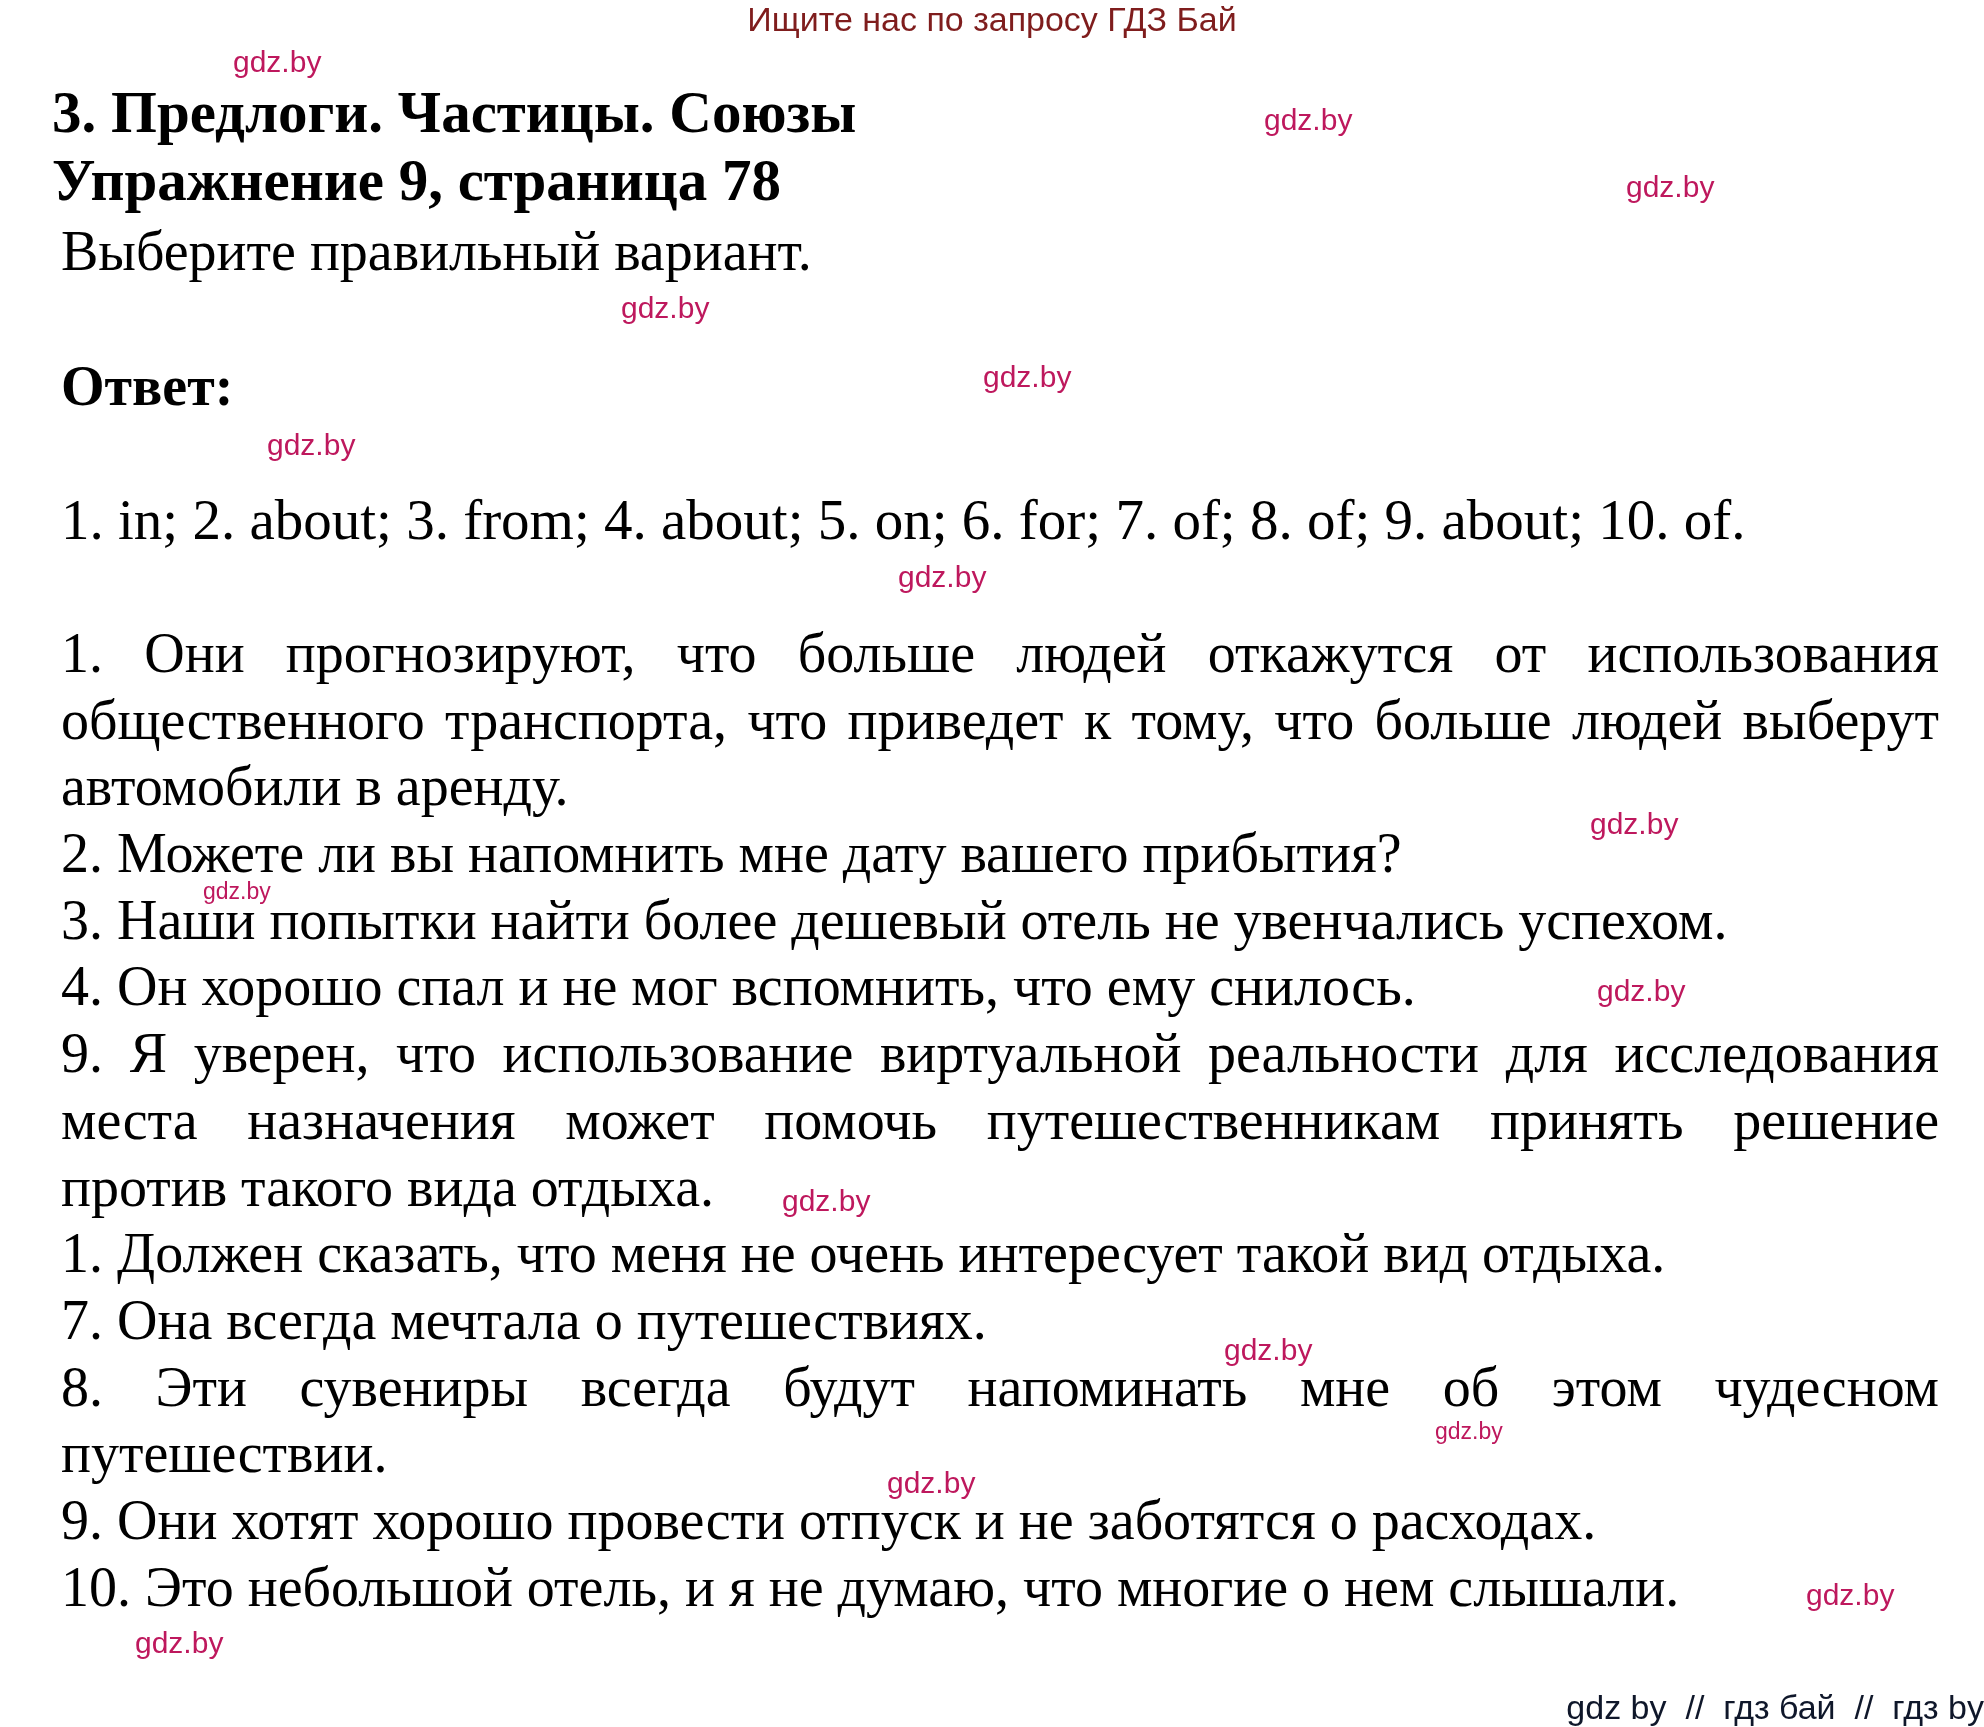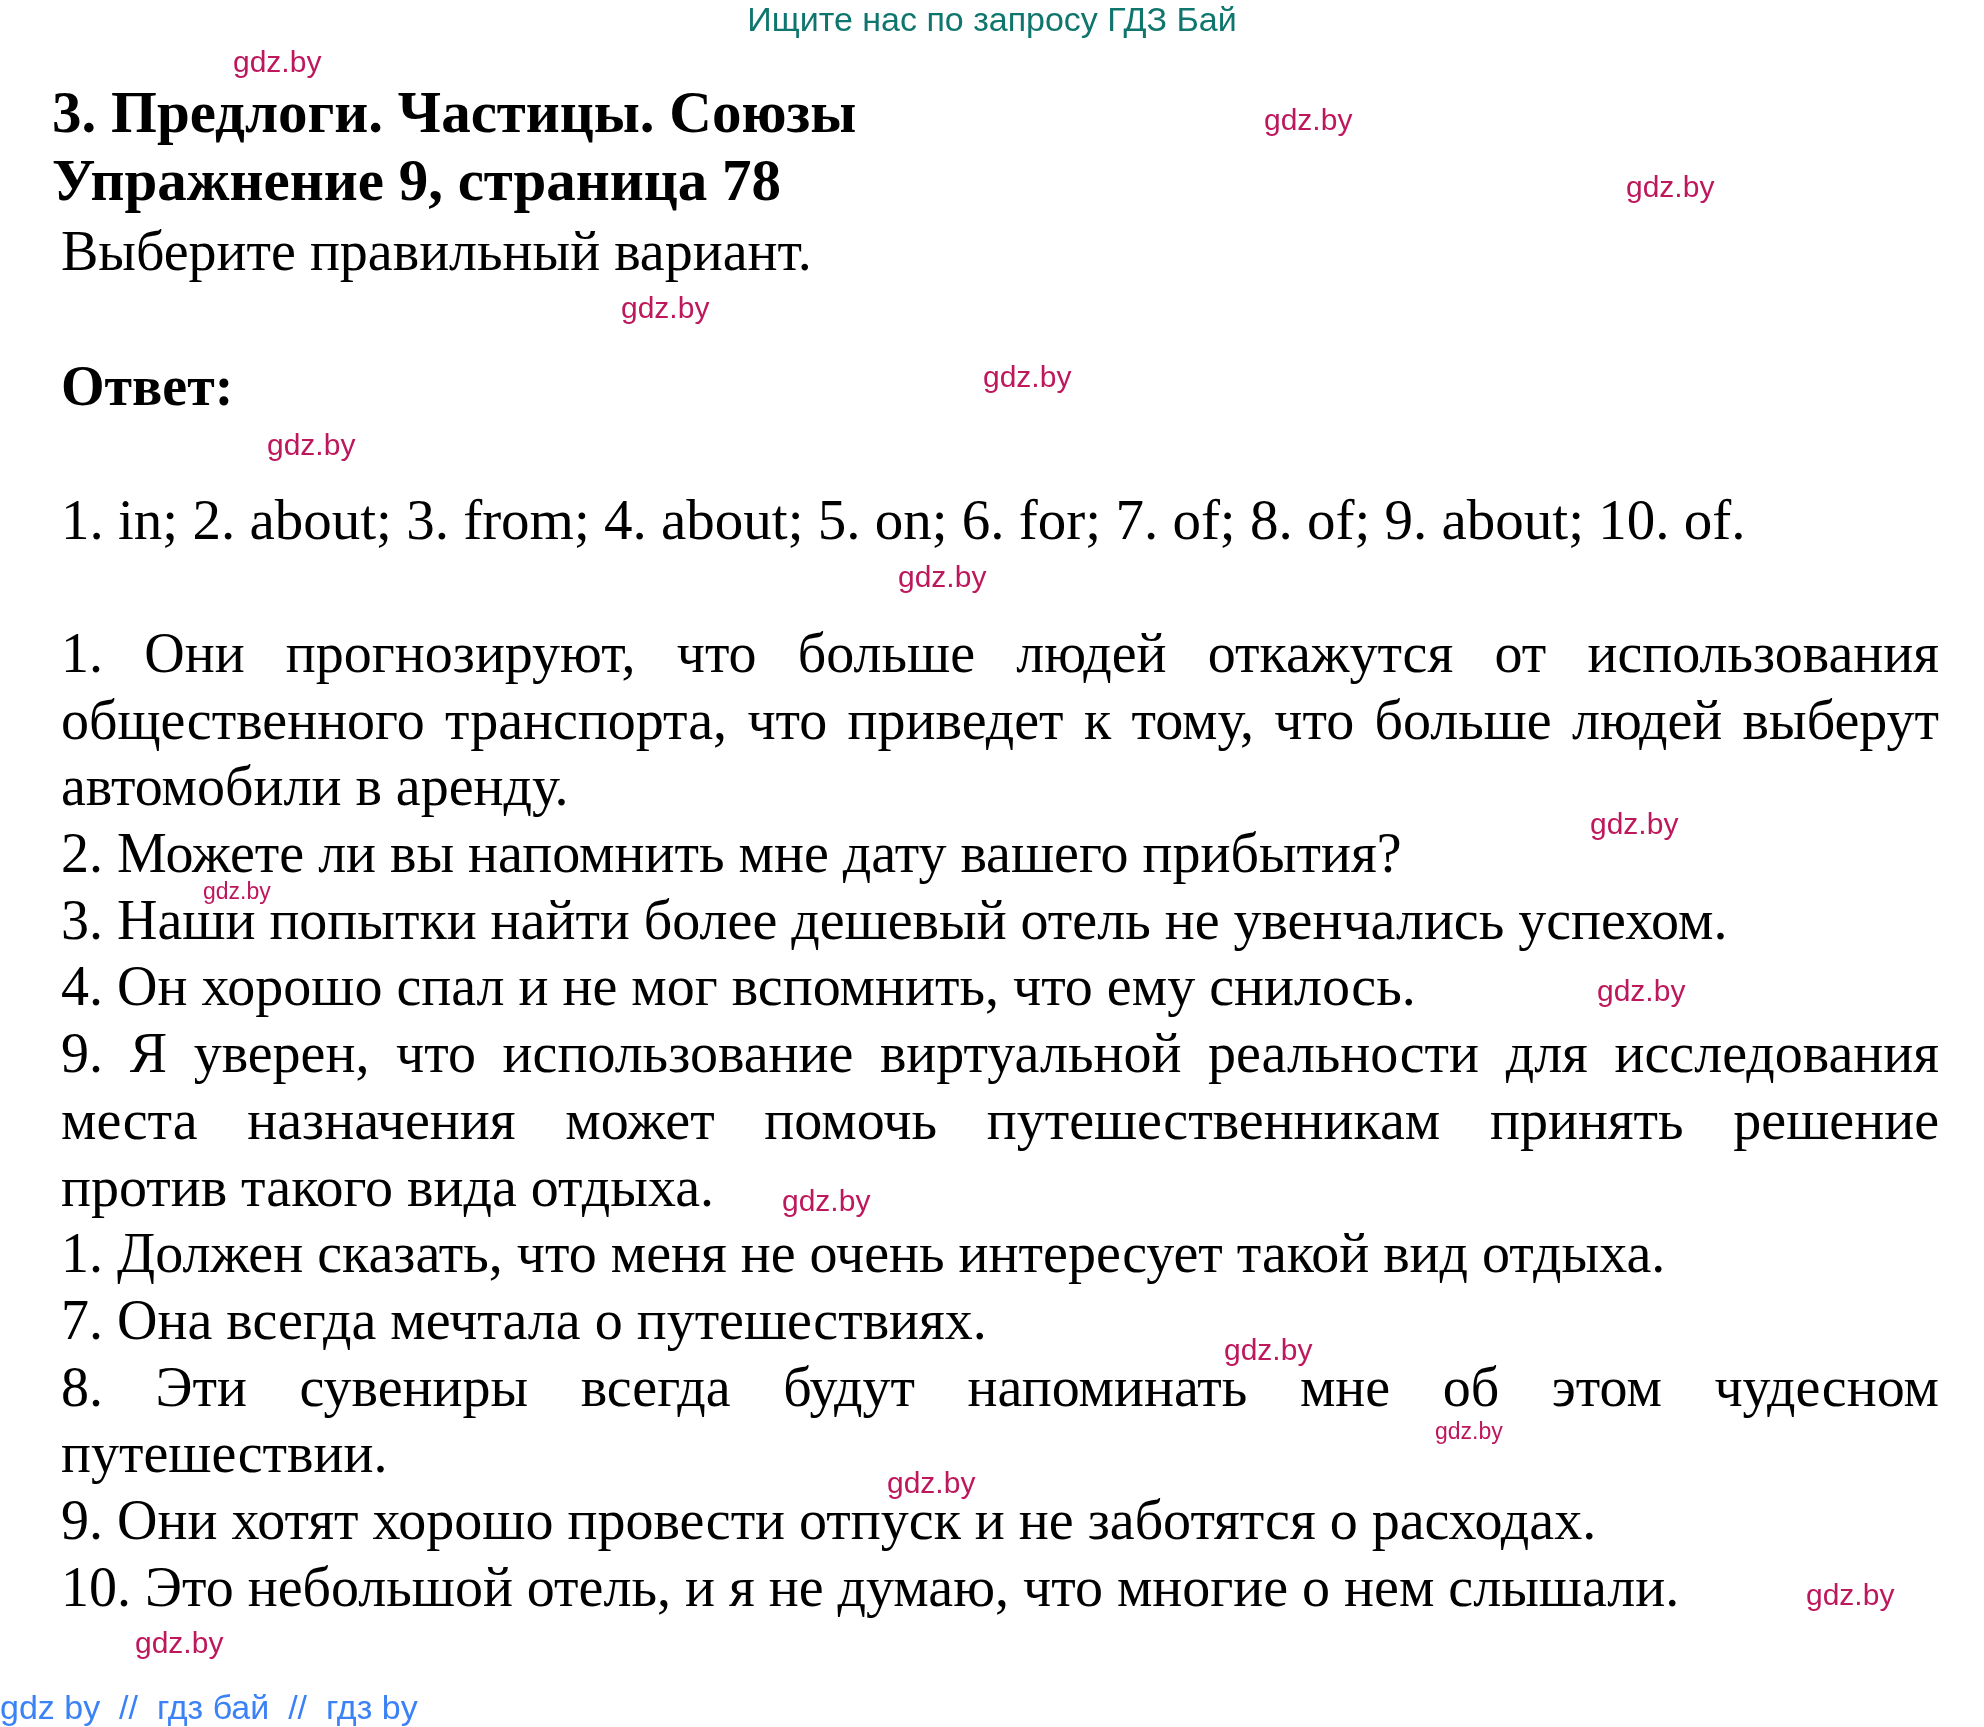--- a/index.html
+++ b/index.html
@@ -1,19 +1,19 @@
 <!DOCTYPE html>
 <html><head>
 <meta charset="utf-8">
 <style>
   html, body { margin: 0; padding: 0; background: #ffffff; }
   body { width: 1984px; height: 1727px; position: relative; overflow: hidden; }
   .banner {
     position: absolute; left: 0; top: 0; width: 1984px; height: 44px;
-    text-align: center; color: #0f766e;
+    text-align: center; color: #7f1d1d;
     font-family: "Liberation Sans", sans-serif; font-size: 34px; line-height: 38px;
     letter-spacing: 0px;
   }
   .serif { font-family: "Liberation Serif", serif; color: #000; }
   .title {
     position: absolute; left: 52px; font-weight: bold; font-size: 59px; line-height: 68px;
     white-space: nowrap;
   }
   .plain { position: absolute; left: 61px; font-size: 56px; line-height: 67px; white-space: nowrap; }
   .answer-line { position: absolute; left: 61px; font-size: 57px; line-height: 67px; white-space: nowrap; }
@@ -22,23 +22,23 @@
     font-size: 56px; line-height: 66.7px;
   }
   .sline { display: block; white-space: nowrap; height: 66.7px; }
   .sline.just { text-align: justify; text-align-last: justify; white-space: normal; overflow: hidden; }
   .wm {
     position: absolute; font-family: "Liberation Sans", sans-serif; color: #be185d;
     font-size: 30px; line-height: 32px; white-space: nowrap;
   }
   .wm.small { font-size: 23px; line-height: 25px; }
   .footer {
-    position: absolute; left: 0; width: 1984px; top: 1688px; text-align: left;
+    position: absolute; left: 0; width: 1984px; top: 1688px; text-align: right;
     font-family: "Liberation Sans", sans-serif; font-size: 34px; line-height: 38px;
-    color: #3b82f6; white-space: pre;
+    color: #0f172a; white-space: pre;
   }
 </style>
 </head>
 <body>
 
 <div class="banner">Ищите нас по запросу ГДЗ Бай</div>
 
 <div class="serif title" style="top:78px;">3. Предлоги. Частицы. Союзы</div>
 <div class="serif title" style="top:146px;">Упражнение 9, страница 78</div>
 <div class="serif plain" style="top:218px;">Выберите правильный вариант.</div>

